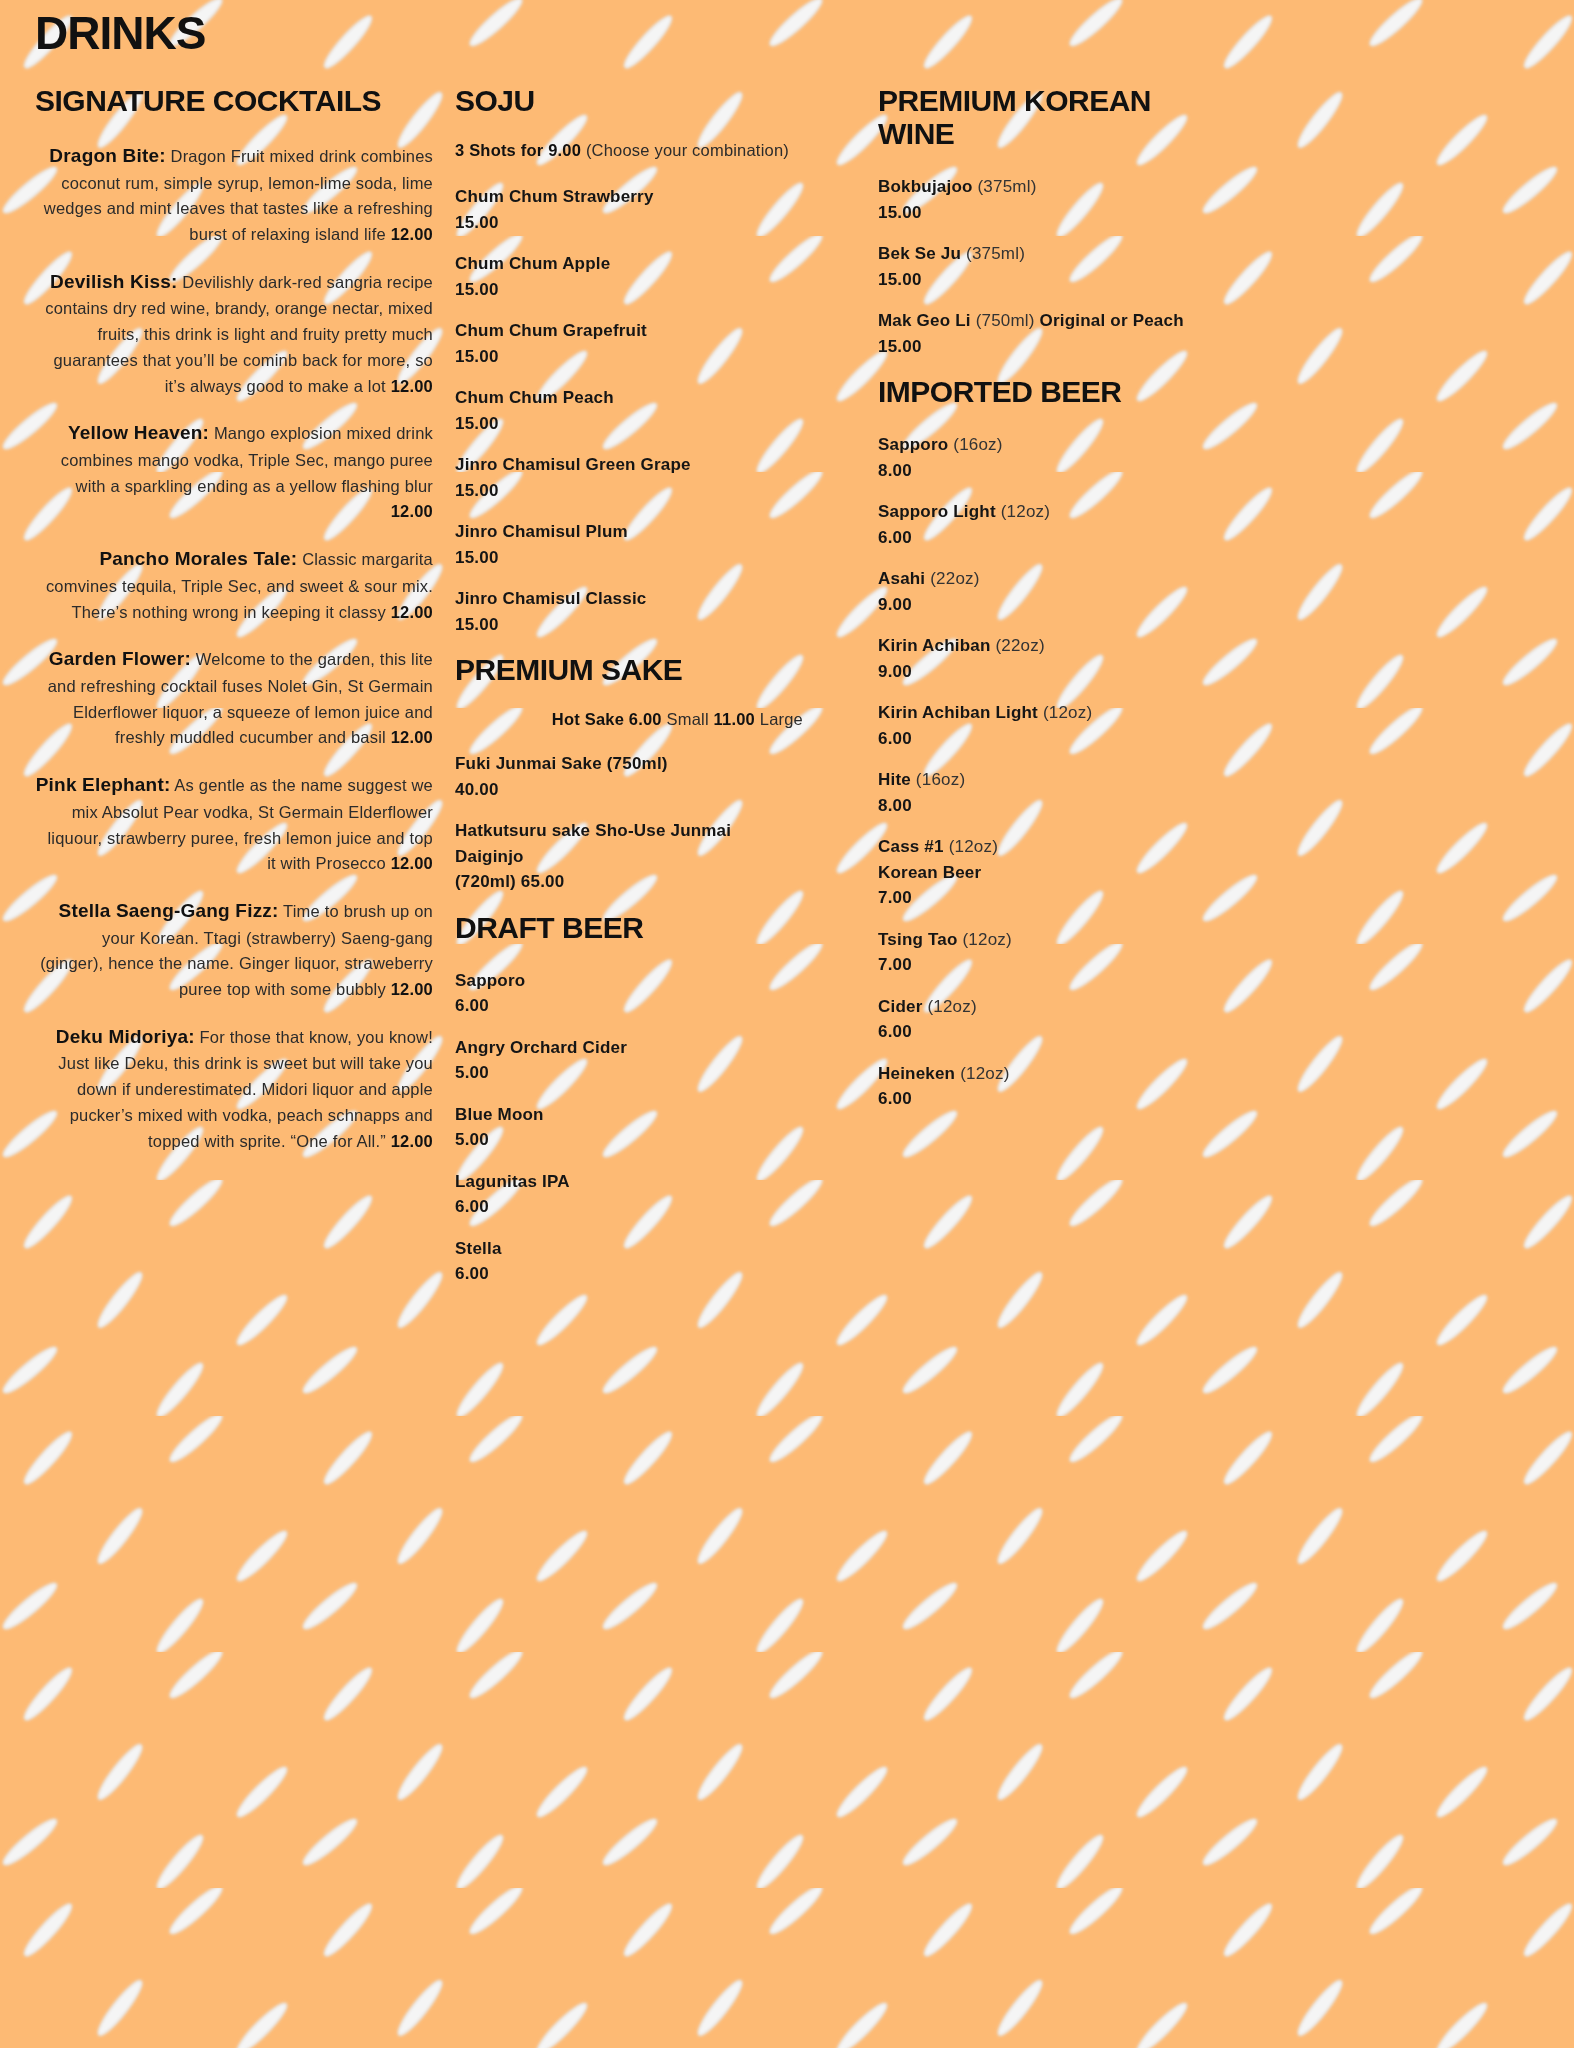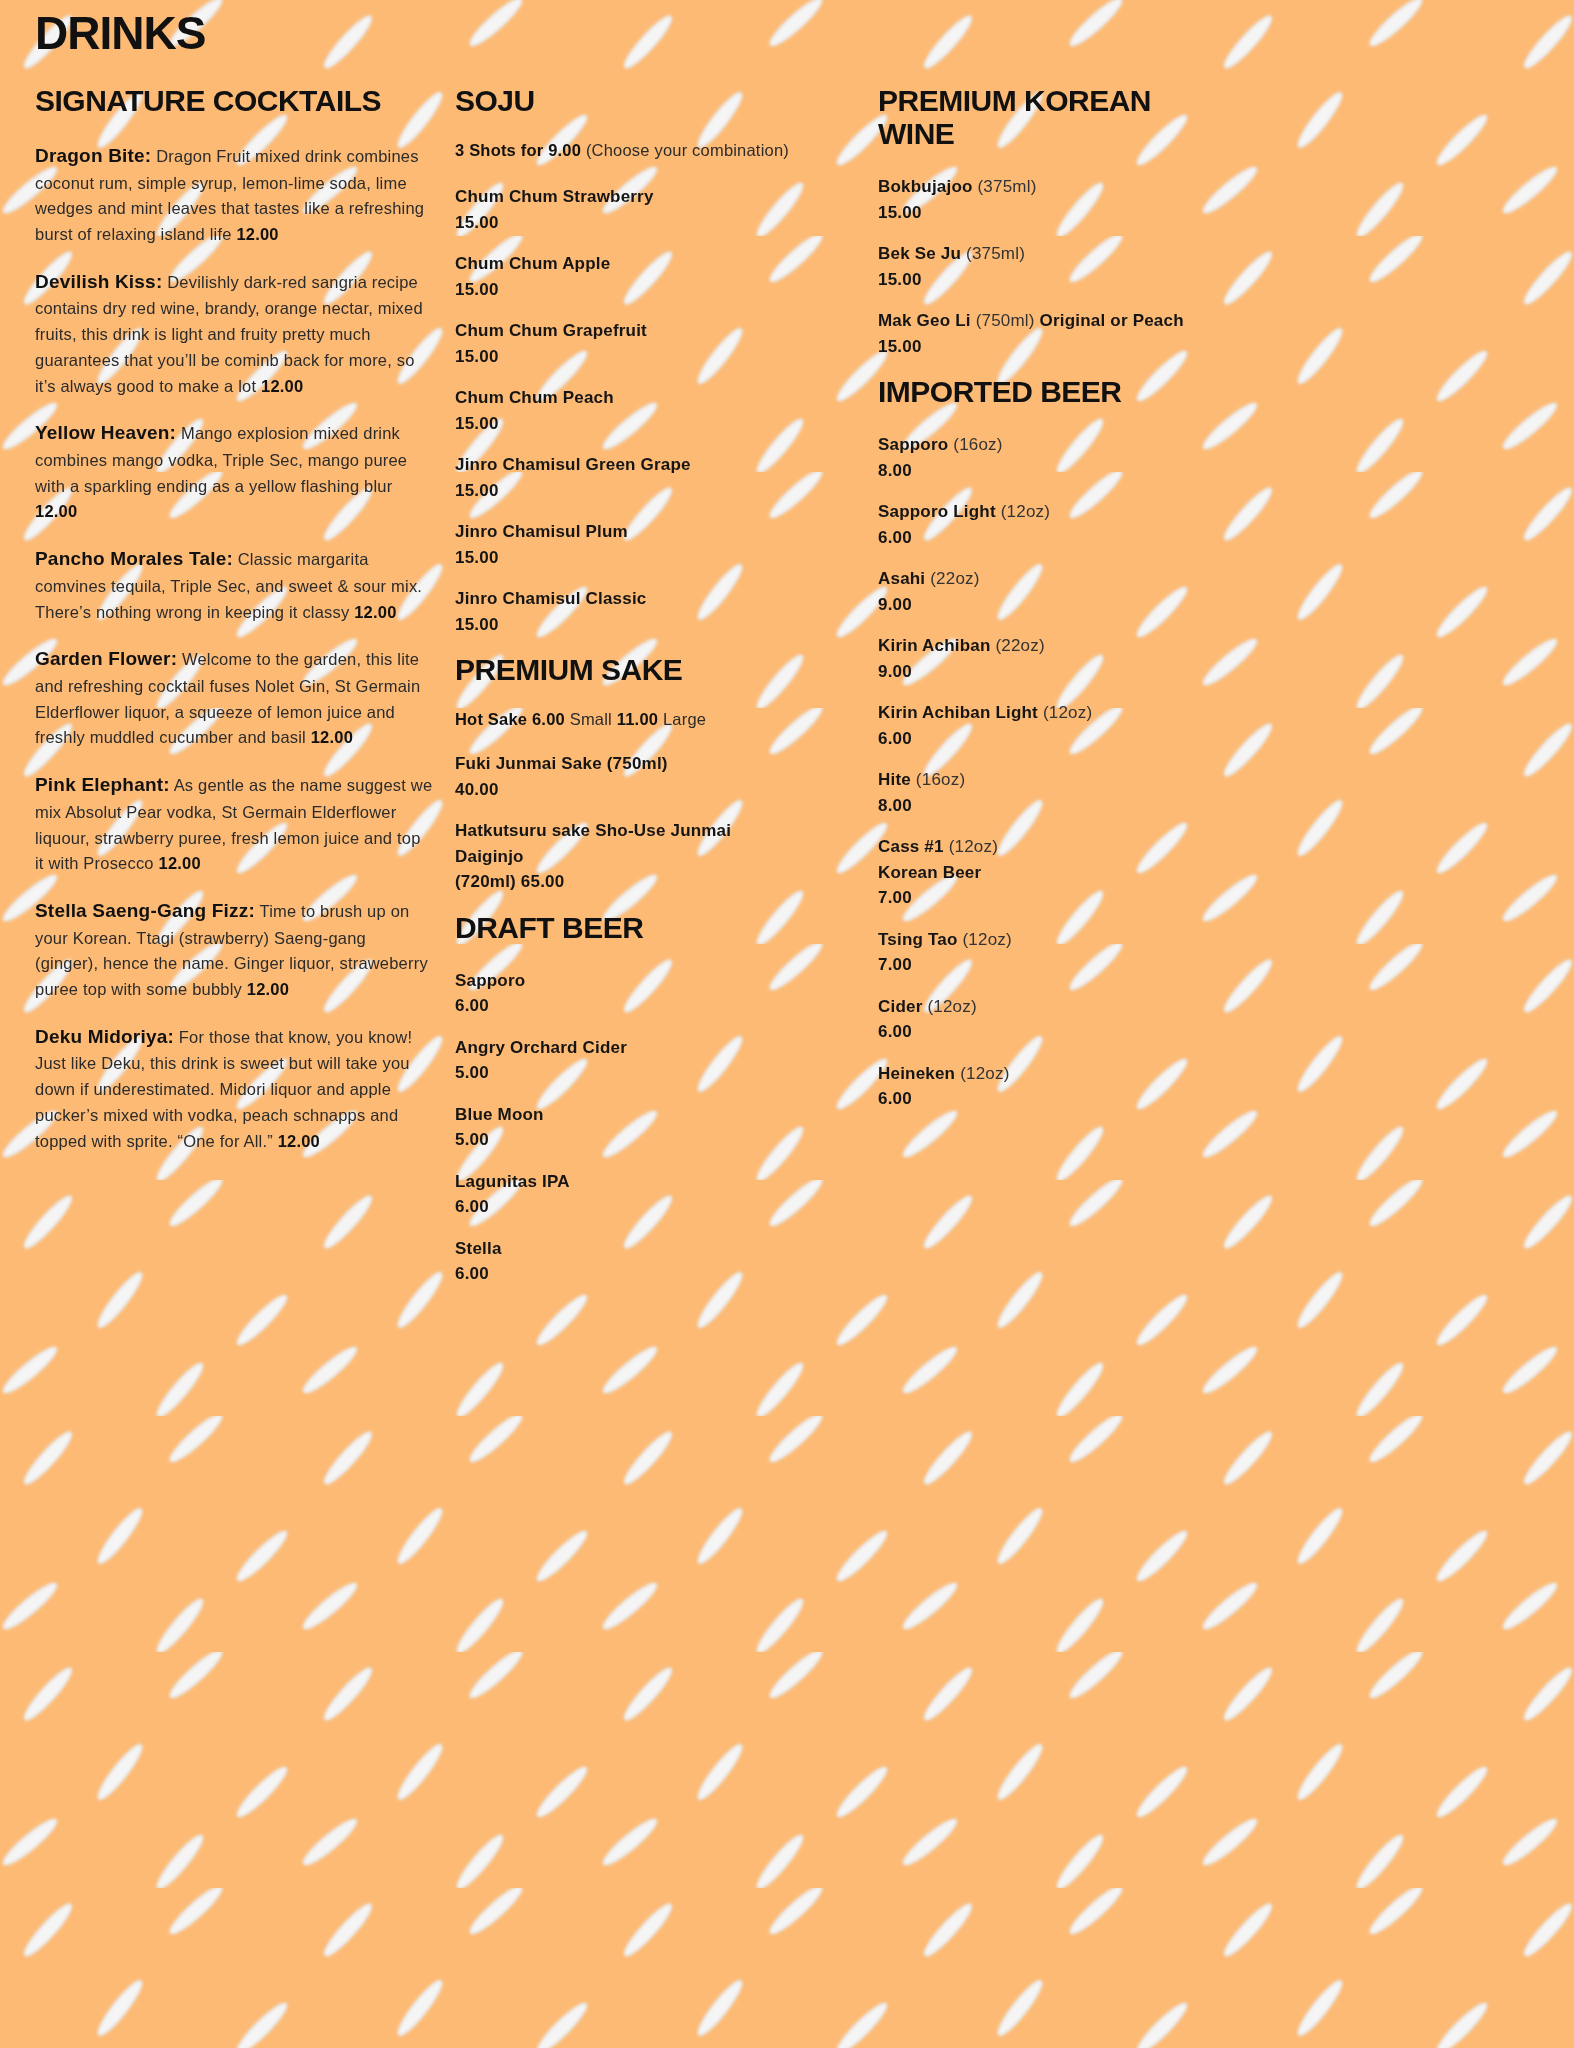--- a/index.html
+++ b/index.html
@@ -28,37 +28,37 @@
   h2.section-heading{
     font-size:30px;font-weight:800;letter-spacing:-0.5px;color:#111;
     margin:0 0 24px 0;line-height:1.1;
   }
   .gap-top-lg{margin-top:58px;}
   .gap-top-md{margin-top:46px;}
 
   
   .cocktail{
     font-size:16.5px;line-height:1.56;letter-spacing:0.2px;
-    margin:0 0 19px 0;color:#2b2b2b;
+    margin:0 0 19px 0;color:#2b2b2b;text-align:right;
   }
   .cocktail .cname{font-size:19px;font-weight:800;color:#111;}
   .cocktail .cprice{font-weight:800;color:#111;}
 
   
   .item{margin:0 0 16px 0;font-size:17px;line-height:1.5;letter-spacing:0.2px;}
   .item .iname{font-weight:800;color:#151515;}
   .item .isize{font-weight:400;color:#333;}
   .item .isub{font-weight:800;color:#151515;}
   .item .iprice{font-weight:800;color:#151515;}
   .item div{margin:0;}
 
   .deal-line{font-size:16.5px;margin:0 0 24px 0;letter-spacing:0.2px;color:#2b2b2b;}
   .deal-line .b{font-weight:800;color:#111;}
 
-  .hot-sake-line{font-size:16.5px;margin:0 0 22px 0;letter-spacing:0.2px;color:#2b2b2b;}
+  .hot-sake-line{font-size:16.5px;margin:0 0 22px 0;letter-spacing:0.2px;color:#2b2b2b;text-align:right;}
   .hot-sake-line .b{font-weight:800;color:#111;}
 
   .sake .item .iname,.sake .item .iprice{font-weight:800;}
 </style>
 </head>
 <body>
 
 <div class="page">
 
   <svg class="watermark" width="1574" height="2048" viewBox="0 0 1574 2048" aria-hidden="true">

